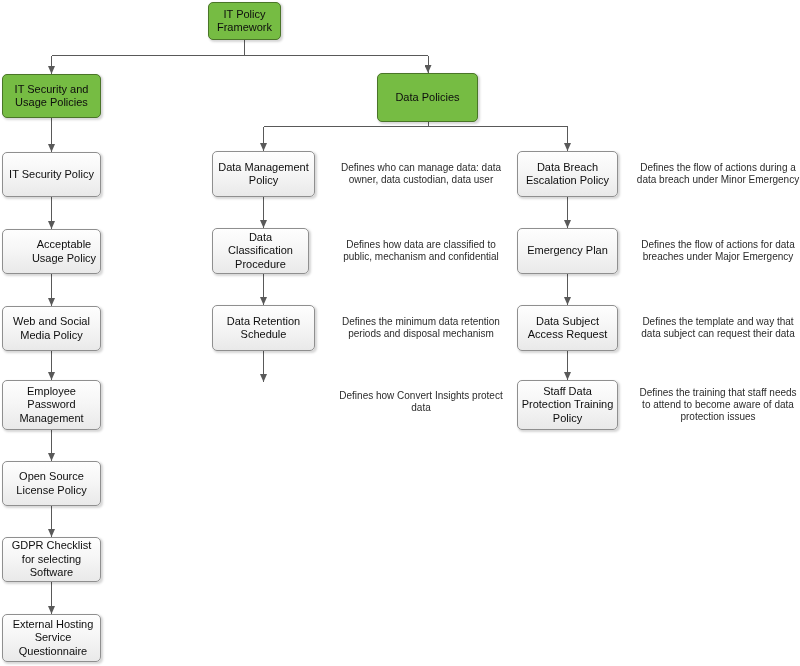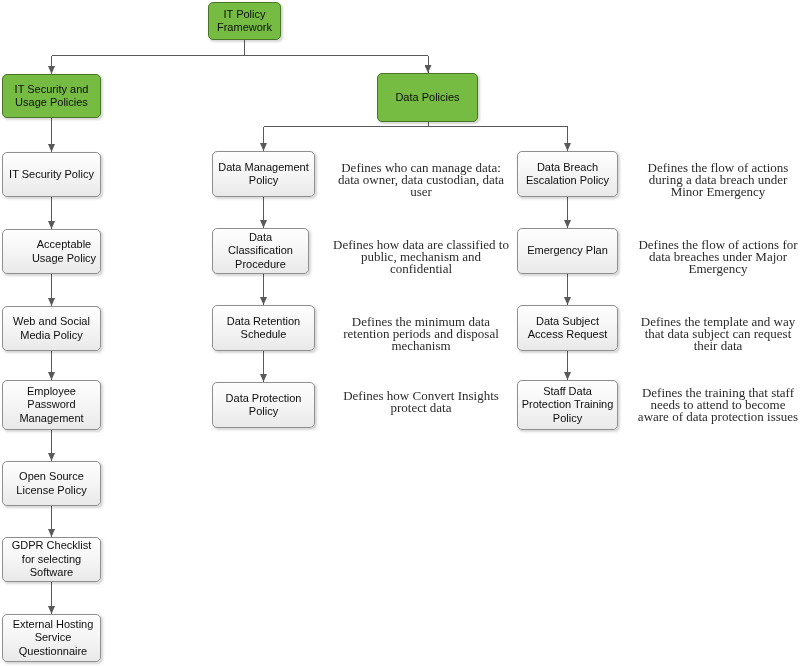--- a/index.html
+++ b/index.html
@@ -42,25 +42,24 @@
     box-shadow: 1.2px 1.2px 2.2px rgba(0,0,0,0.16);
   }
   .node.green {
     background: #76bc43;
     border: 1.2px solid #4a7528;
     box-shadow: 1.2px 1.2px 2.2px rgba(0,0,0,0.16);
   }
   .desc {
     position: absolute;
     box-sizing: border-box;
-    font-size: 13px;
+    font-size: 10px;
     line-height: 12px;
     color: #2b2b2b;
     text-align: center;
-    font-family: Liberation Serif, serif;
   }
 </style>
 </head>
 <body>
 
 <div id="canvas">
 
   <svg id="connectors" viewBox="0 0 800 666" xmlns="http://www.w3.org/2000/svg">
     <defs>
       <marker id="arrowhead" markerUnits="userSpaceOnUse" markerWidth="8" markerHeight="7" refX="8" refY="3.5" orient="auto">
@@ -133,23 +132,20 @@
 
   <div class="node plain" style="left:212px; top:151px; width:103px; height:46px;">
     <span>Data Management Policy</span>
   </div>
   <div class="node plain" style="left:212px; top:228px; width:97px; height:46px;text-align:center;">
     <span>Data Classification Procedure</span>
   </div>
   <div class="node plain" style="left:212px; top:305px; width:103px; height:46px;">
     <span>Data Retention Schedule</span>
   </div>
-  <div class="node plain" style="left:212px; top:382px; width:103px; height:46px;">
-    <span>Data Protection Policy</span>
-  </div>
 
   <div class="desc" style="left:333px; top:162px; width:176px;">Defines who can manage data: data owner, data custodian, data user</div>
   <div class="desc" style="left:333px; top:239px; width:176px;">Defines how data are classified to public, mechanism and confidential</div>
   <div class="desc" style="left:333px; top:316px; width:176px;">Defines the minimum data retention periods and disposal mechanism</div>
   <div class="desc" style="left:333px; top:390px; width:176px;">Defines how Convert Insights protect data</div>
 
   <div class="node plain" style="left:517px; top:151px; width:101px; height:46px;">
     <span>Data Breach Escalation Policy</span>
   </div>
   <div class="node plain" style="left:517px; top:228px; width:101px; height:46px;">

